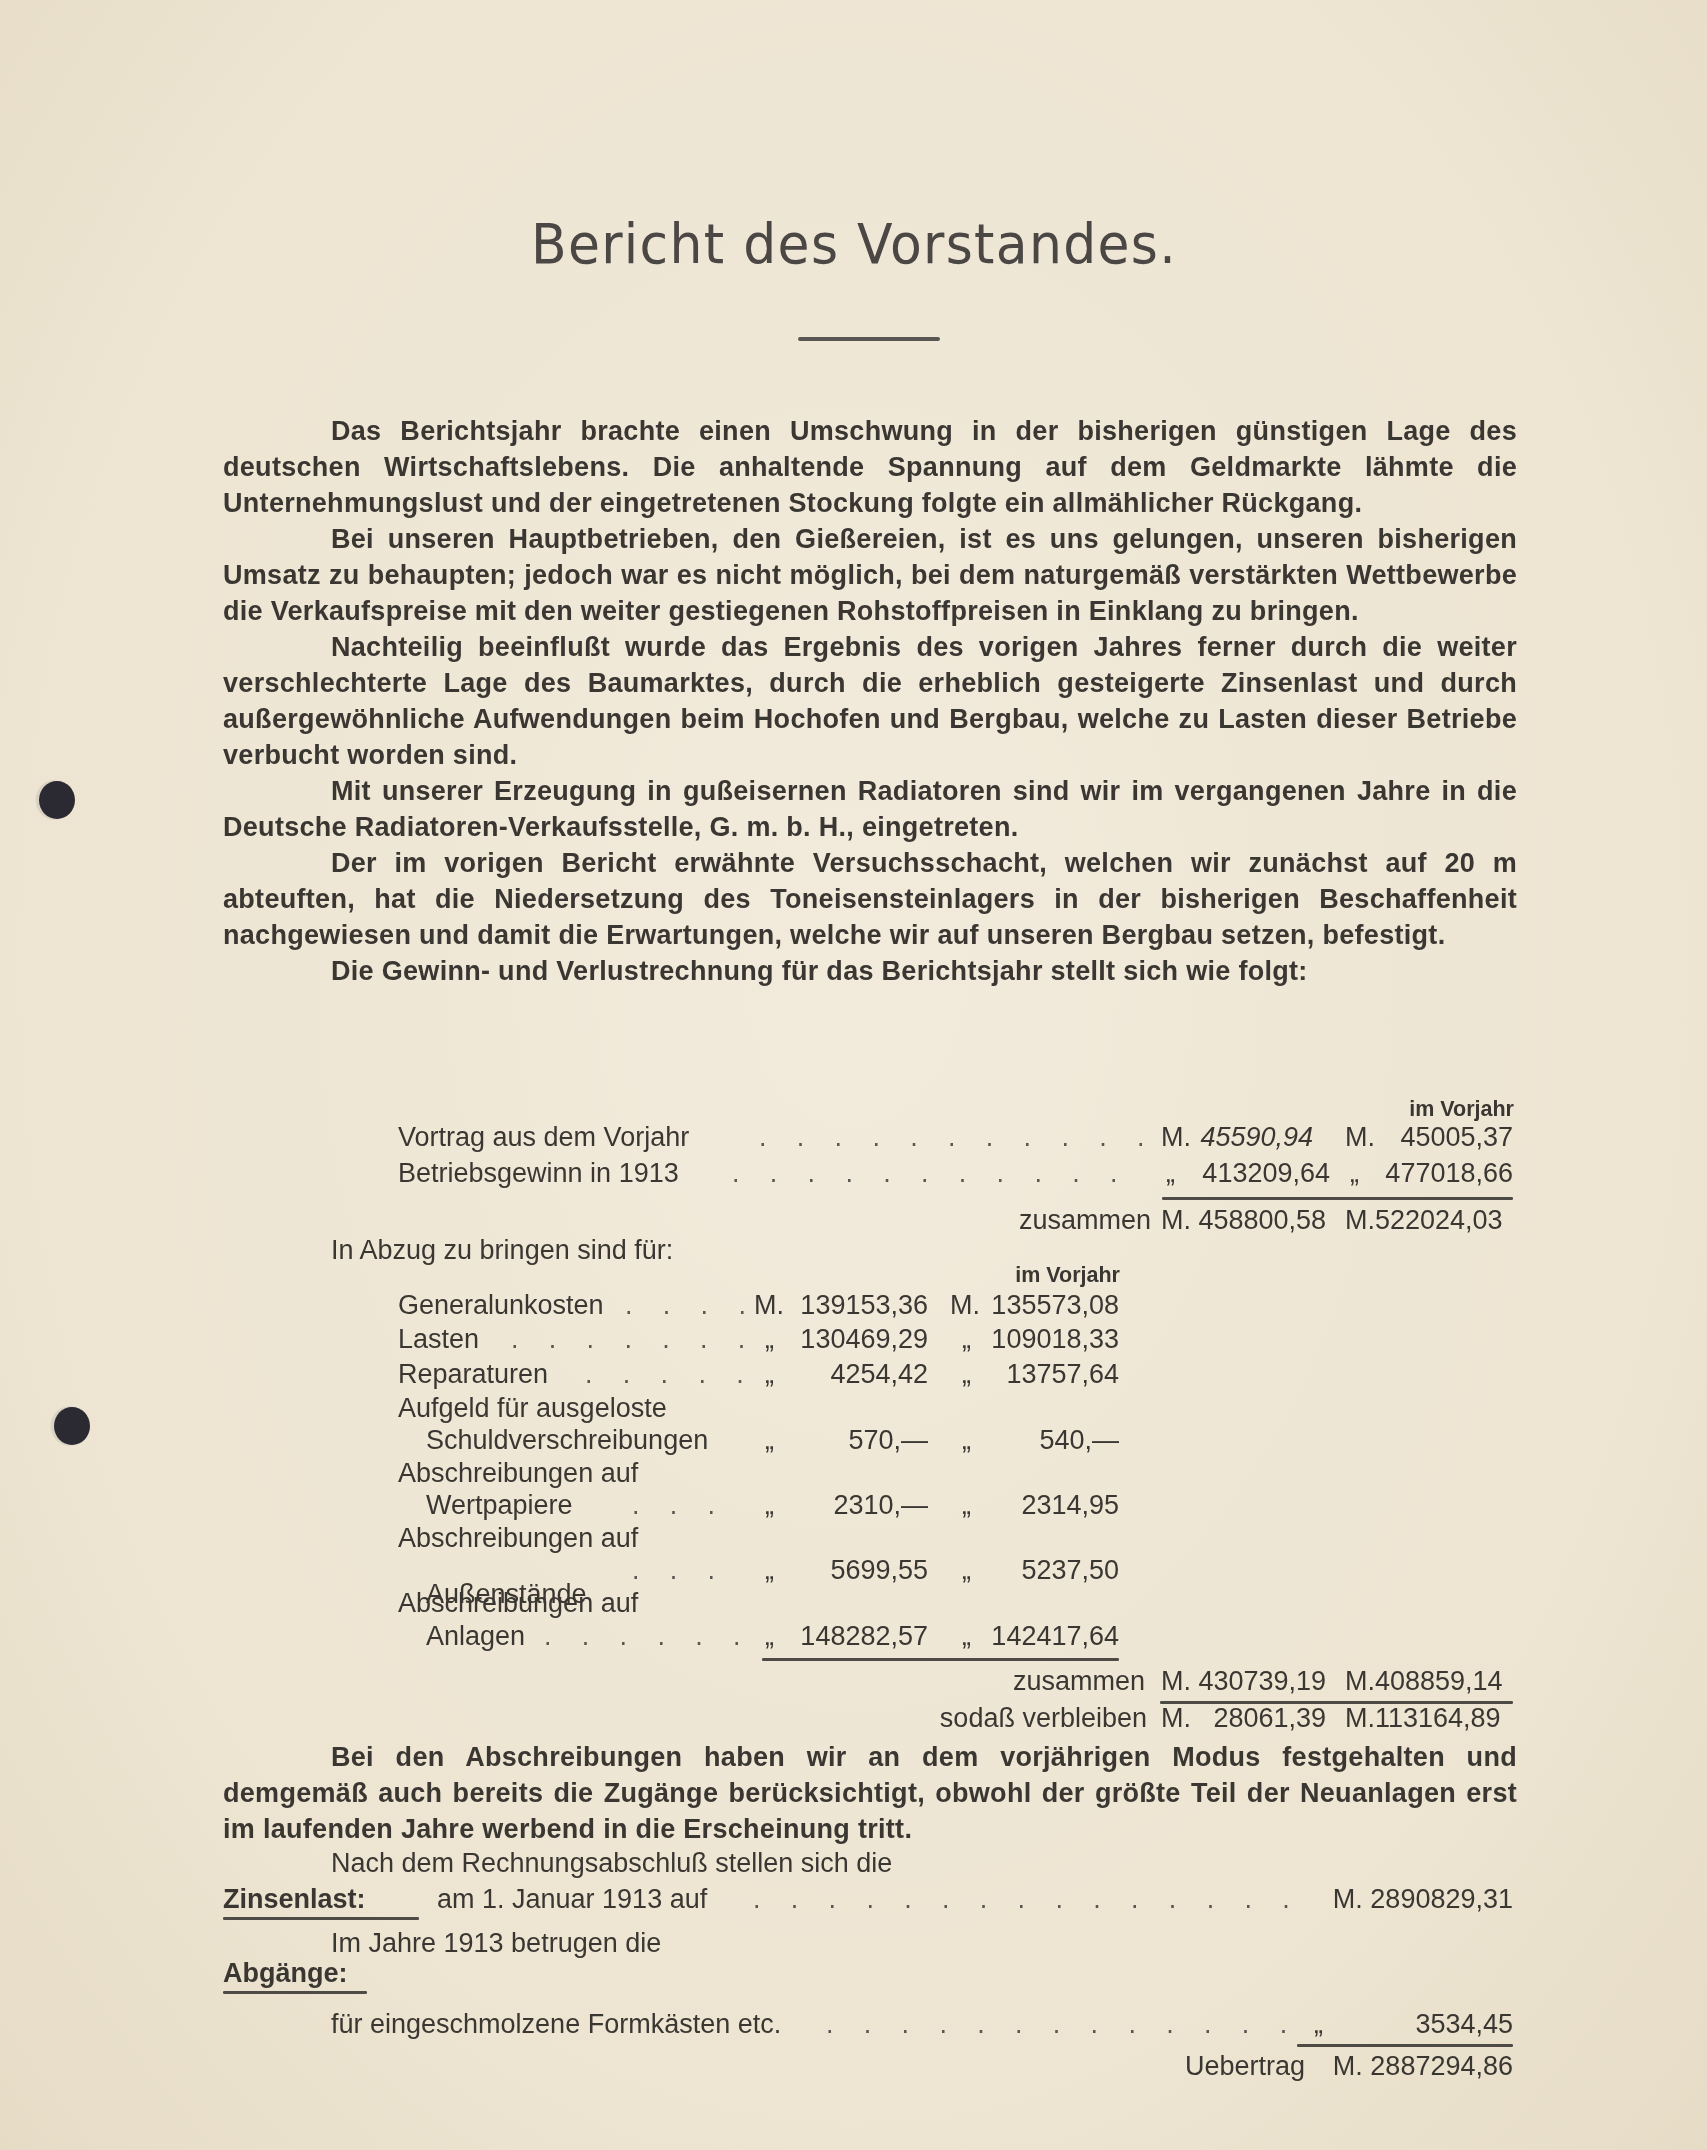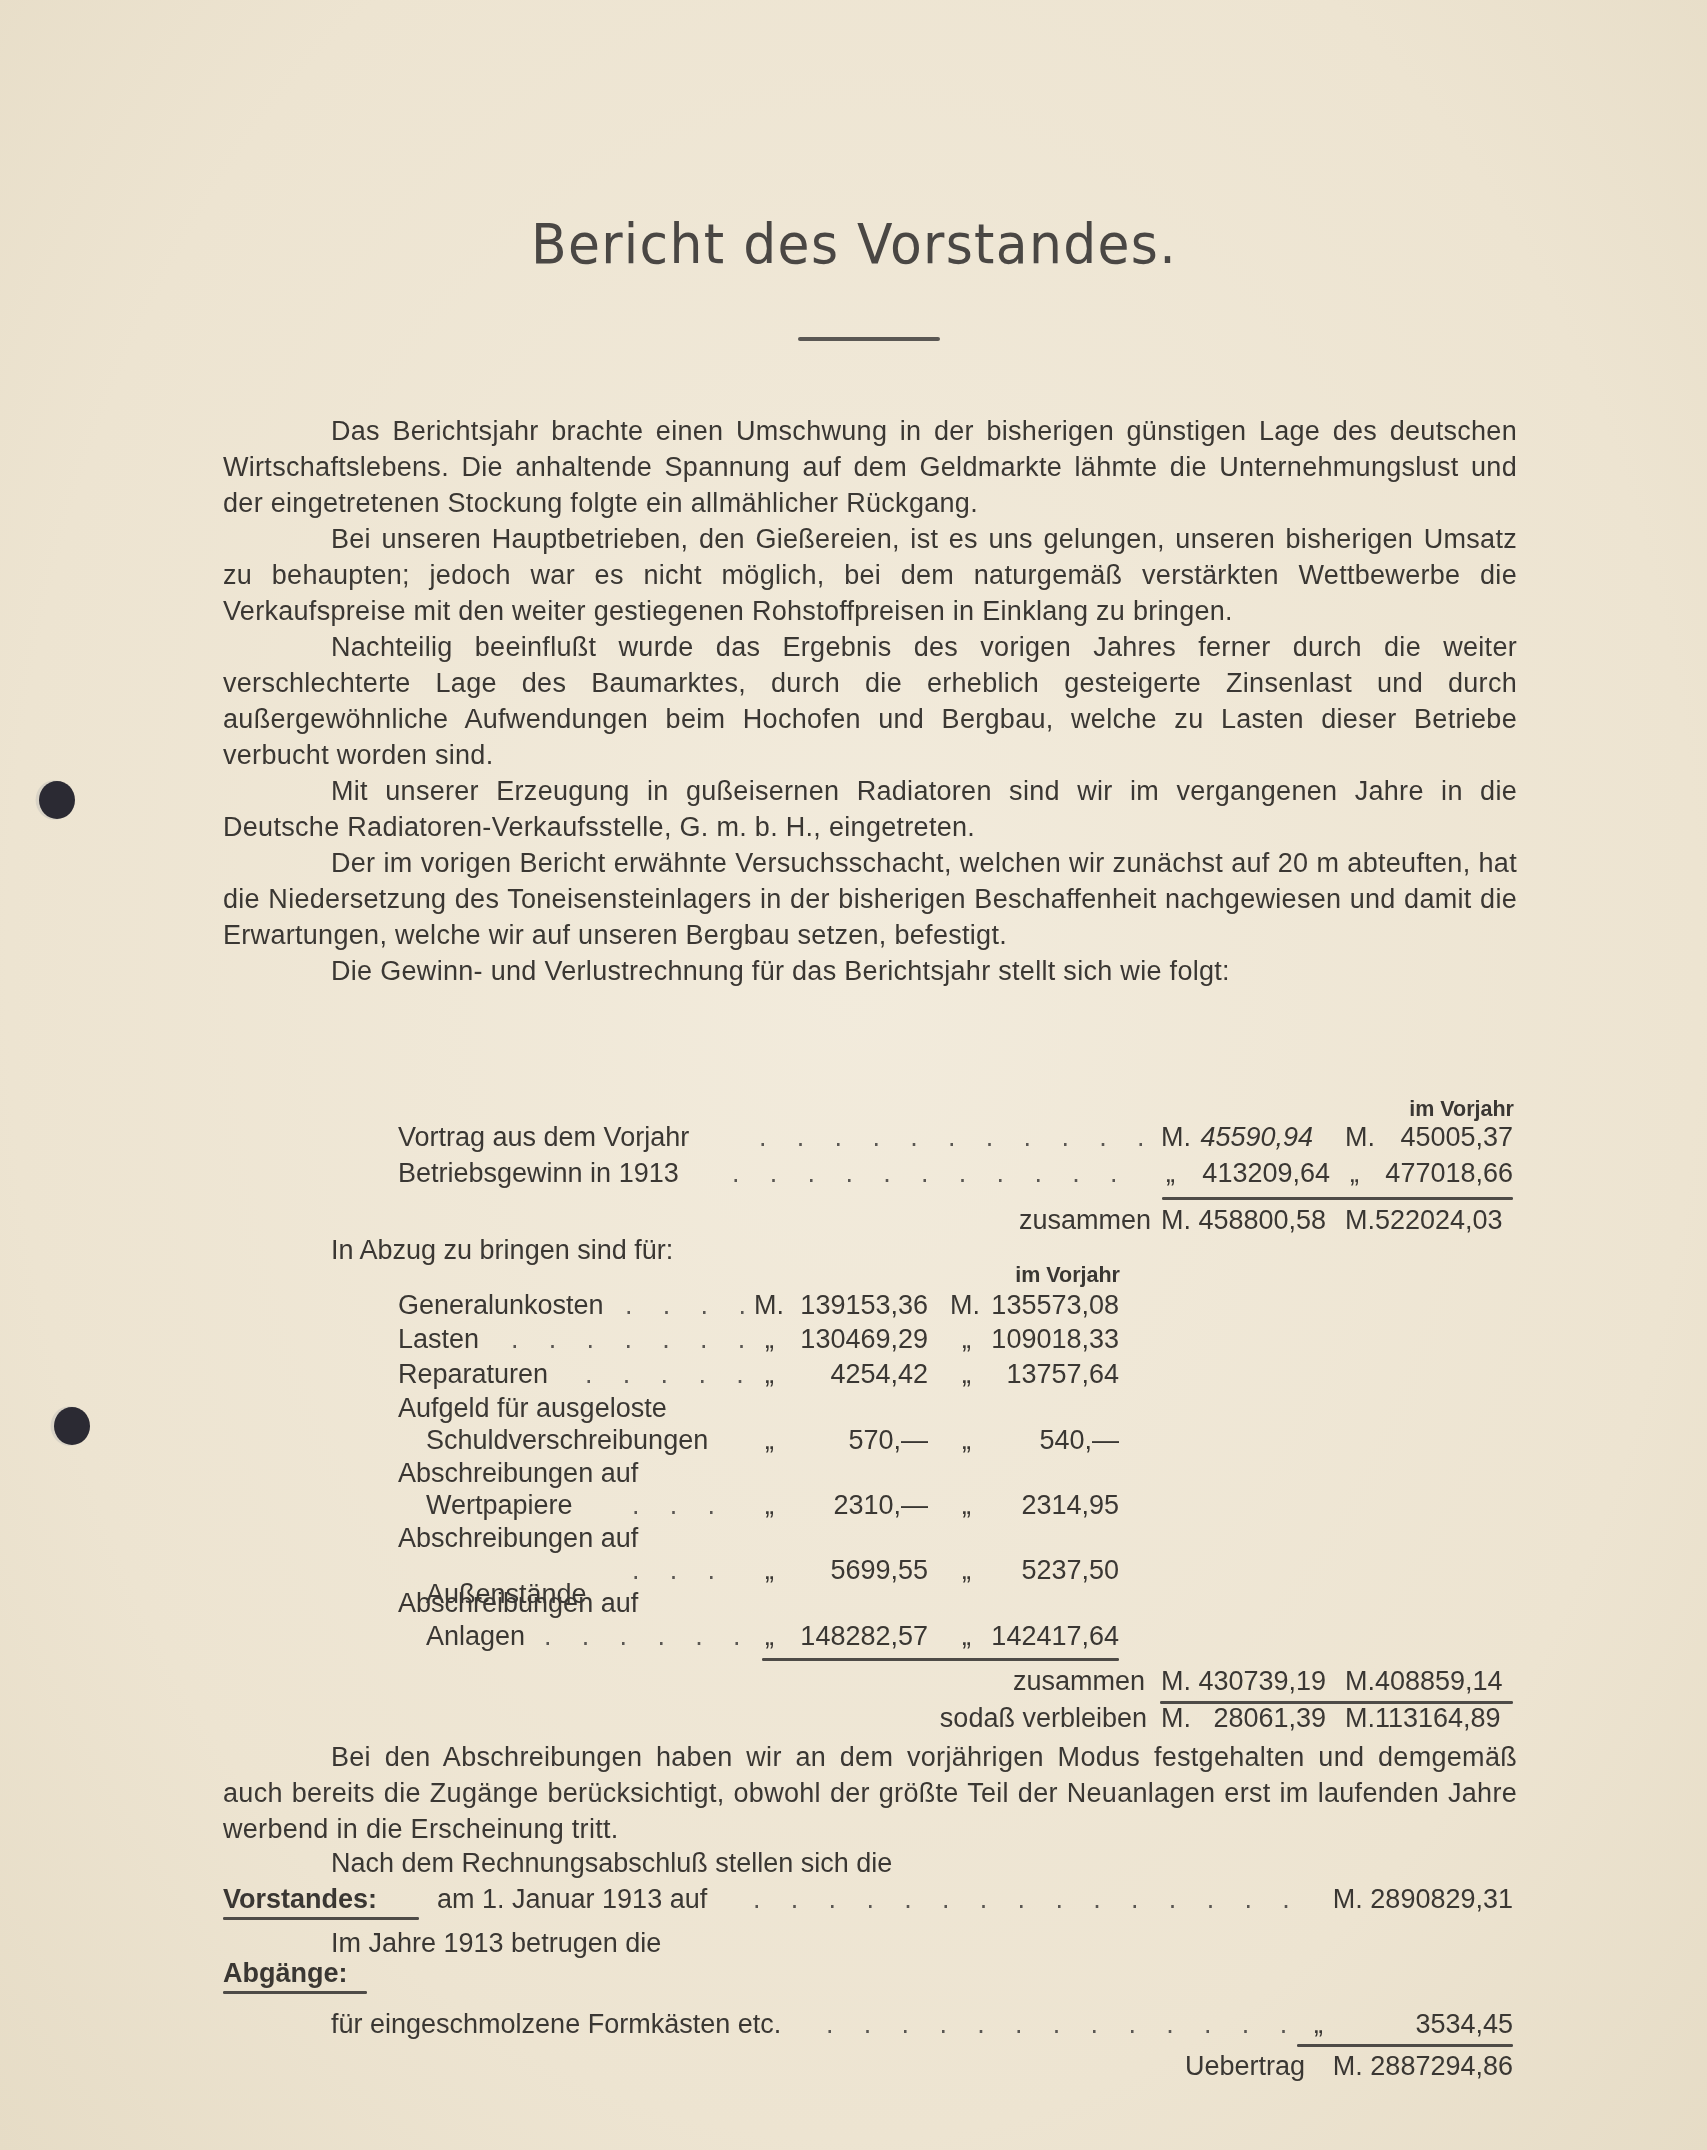--- a/index.html
+++ b/index.html
@@ -27,21 +27,21 @@
     .title-rule {
       position: absolute; left: 798px; top: 337px; width: 142px; height: 4px;
       background: #5a5753; border-radius: 2px;
     }
     .body-text {
       position: absolute; left: 223px; width: 1294px;
       font-size: 27px; line-height: 36px; text-align: justify;
       font-family: "Liberation Sans", sans-serif; letter-spacing: 0.3px;
       transform-origin: left top;
     }
-    .p { margin: 0; text-indent: 108px; }
+    .p { margin: 0; text-indent: 108px; font-weight: bold; }
     .row { position: absolute; font-size: 27px; font-family: "Liberation Sans", sans-serif; white-space: nowrap; }
     .bold { font-weight: bold; }
     .r { text-align: right; }
     .lead { position: absolute; overflow: hidden; white-space: nowrap; letter-spacing: 11.4px; color: #5a5753; font-size: 27px; font-family: "Liberation Sans", sans-serif; }
     .uline { position: absolute; height: 2.7px; background: #4e4b47; border-radius: 1.3px; }
   </style>
 </head>
 <body>
 
 <div class="paper"></div>
@@ -140,21 +140,21 @@
 
 <div class="row r" style="left:806px; width:341px; top:1703px;">sodaß verbleiben</div>
 <div class="row" style="left:1161px; top:1703px; white-space:pre;">M.   28061,39</div>
 <div class="row" style="left:1345px; top:1703px;">M.113164,89</div>
 
 <div class="body-text" style="top:1739px;">
   <p class="p">Bei den Abschreibungen haben wir an dem vorjährigen Modus festgehalten und demgemäß auch bereits die Zugänge berücksichtigt, obwohl der größte Teil der Neuanlagen erst im laufenden Jahre werbend in die Erscheinung tritt.</p>
 </div>
 
 <div class="row" style="left:331px; top:1848px;">Nach dem Rechnungsabschluß stellen sich die</div>
-<div class="row bold" style="left:223px; top:1884px;">Vorstandes:</div>
+<div class="row bold" style="left:223px; top:1884px;">Zinsenlast:</div>
 <div class="uline" style="left:223px; width:196px; top:1917px;"></div>
 <div class="row" style="left:437px; top:1884px;">am 1. Januar 1913 auf</div>
 <div class="lead" style="left:753px; width:564px; top:1884px;">. . . . . . . . . . . . . . . . . . . . . . . . . . . . . . . . . . .</div>
 <div class="row r" style="left:1310px; width:203px; top:1884px;">M. 2890829,31</div>
 
 <div class="row" style="left:331px; top:1928px;">Im Jahre 1913 betrugen die</div>
 <div class="row bold" style="left:223px; top:1958px;">Abgänge:</div>
 <div class="uline" style="left:223px; width:144px; top:1991px;"></div>
 
 <div class="row" style="left:331px; top:2009px;">für eingeschmolzene Formkästen etc.</div>

